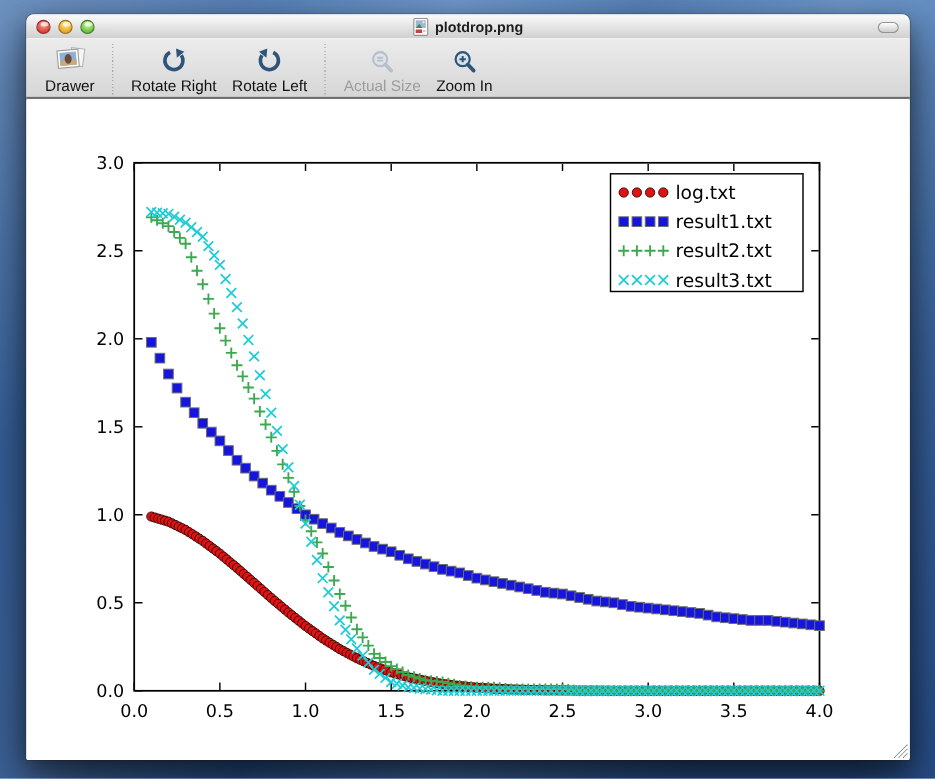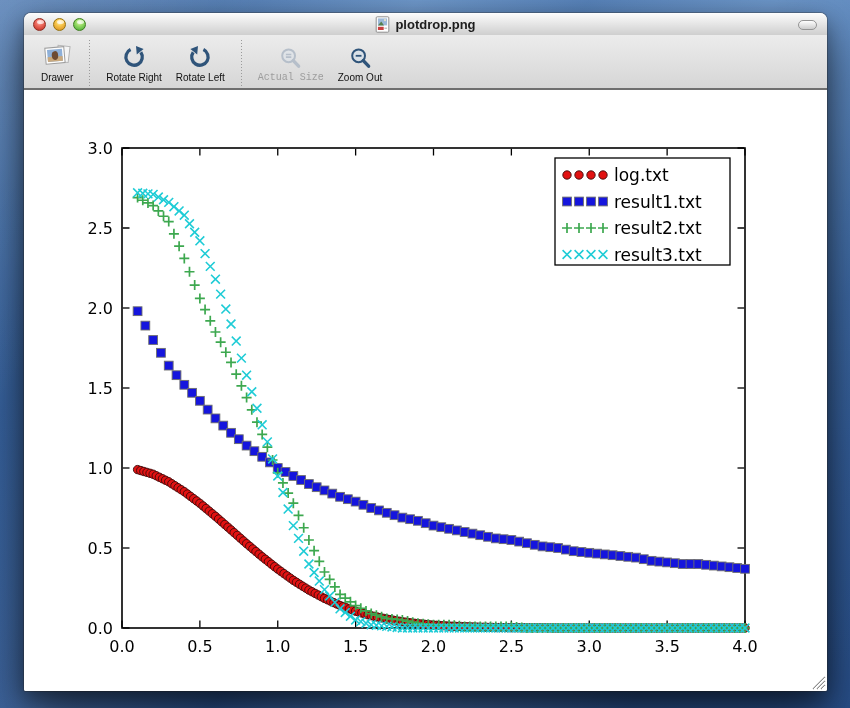--- a/index.html
+++ b/index.html
@@ -32,23 +32,23 @@
   .pill{position:absolute;right:10px;top:6px;width:19px;height:10px;border-radius:6px;
     background:linear-gradient(#fefefe,#cccccc);border:1px solid #949494;box-sizing:border-box;}
   .toolbar{
     height:55px;box-sizing:border-box;
     background:linear-gradient(#ececec,#d6d6d6);
     border-bottom:2px solid #6f6f6f;
     display:flex;align-items:flex-start;padding:5px 0 0 10px;
   }
   .tb-item{display:flex;flex-direction:column;align-items:center;height:46px;color:#2f547a;padding:0 7px;cursor:default;}
   .tb-icon{height:30px;display:flex;align-items:flex-end;justify-content:center;}
-  .tb-label{font-size:10px;color:#111;margin-top:2px;white-space:nowrap;}
+  .tb-label{font-size:14px;color:#111;margin-top:2px;white-space:nowrap;}
   .tb-item.disabled{color:#b6bfca;}
-  .tb-item.disabled .tb-label{color:#9d9d9d;font-family:Liberation Mono, monospace;}
+  .tb-item.disabled .tb-label{color:#9d9d9d;}
   .tb-sep{width:1px;height:46px;margin:0 9px;
     background-image:repeating-linear-gradient(#9b9b9b 0 1px, transparent 1px 3px);}
   .content{position:absolute;left:0;top:78px;right:0;bottom:0;background:#fff;overflow:hidden;border-radius:0 0 2px 2px;}
   .chart{position:absolute;left:36px;top:27px;width:714px;height:566px;}
   .tick{font:16px "DejaVu Sans",sans-serif;fill:#000;}
   .leg{font:17px "DejaVu Sans",sans-serif;fill:#000;}
   .grip{position:absolute;right:1px;bottom:1px;}
 </style>
 </head>
 <body>
@@ -128,31 +128,31 @@
           <svg width="23" height="23" viewBox="0 0 23 23">
             <circle cx="9.6" cy="8.8" r="6.4" fill="rgba(215,225,238,0.35)" stroke="currentColor" stroke-width="2"></circle>
             <path d="M6.9 7.5 H12.3 M6.9 10.1 H12.3" stroke="currentColor" stroke-width="1.7" fill="none"></path>
             <path d="M14.3 13.6 L19.6 19.2" stroke="currentColor" stroke-width="3.4" stroke-linecap="round"></path>
           </svg>
         </span>
         <span class="tb-label">Actual Size</span>
       </div>
 
 
-
       <div class="tb-item">
         <span class="tb-icon">
           <svg width="23" height="23" viewBox="0 0 23 23">
             <circle cx="9.6" cy="8.8" r="6.4" fill="rgba(205,222,238,0.45)" stroke="currentColor" stroke-width="2"></circle>
-            <path d="M6.7 8.8 H12.5" stroke="currentColor" stroke-width="1.8" fill="none"></path>
+            <path d="M6.7 8.8 H12.5 M9.6 5.9 V11.7" stroke="currentColor" stroke-width="1.8" fill="none"></path>
             <path d="M14.3 13.6 L19.6 19.2" stroke="currentColor" stroke-width="3.4" stroke-linecap="round"></path>
           </svg>
         </span>
-        <span class="tb-label">Zoom Out</span>
+        <span class="tb-label">Zoom In</span>
       </div>
+
 
     </div>
 
     <div class="content">
       <div class="chart" id="chart"><svg width="714" height="566" viewBox="0 0 714 566">
             <rect x="62" y="30" width="623" height="480" fill="none" stroke="#000" stroke-width="1.6"></rect>
             <line x1="62" y1="509.2" x2="62" y2="502.5" stroke="#000" stroke-width="1.3"></line>
             <line x1="62" y1="30.8" x2="62" y2="37.5" stroke="#000" stroke-width="1.3"></line>
             <text x="62" y="534" text-anchor="middle" class="tick">0.0</text>
             <line x1="139.88" y1="509.2" x2="139.88" y2="502.5" stroke="#000" stroke-width="1.3"></line>

